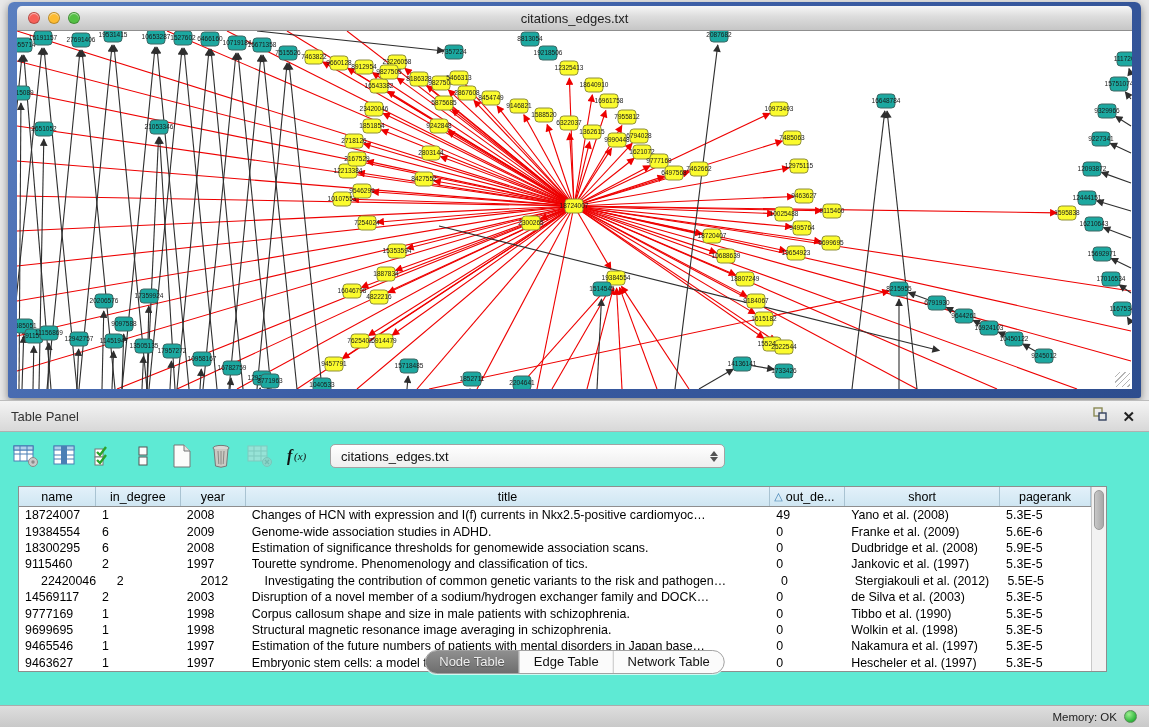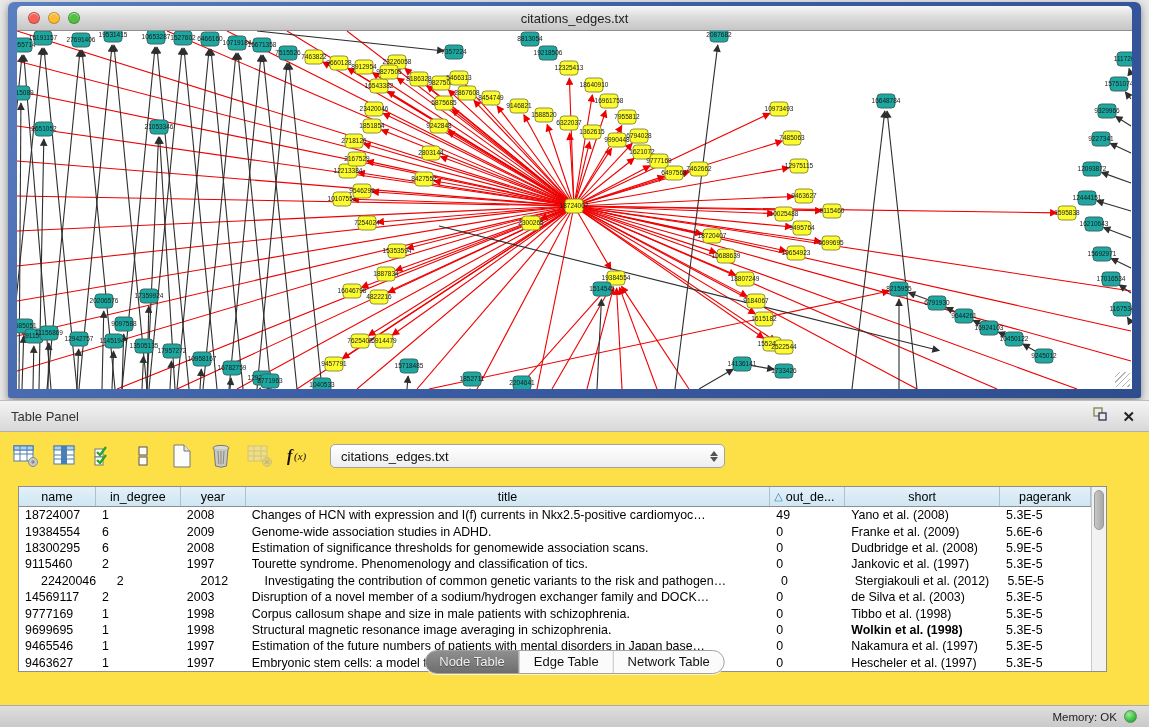--- a/index.html
+++ b/index.html
@@ -19,21 +19,21 @@
   .light { width:12px; height:12px; border-radius:50%; border:1px solid rgba(0,0,0,.25);
     box-shadow:inset 0 1px 1px rgba(255,255,255,.6); }
   #win-title { position:absolute; left:0; right:0; text-align:center; font-size:13px;
     color:#222; pointer-events:none; }
   #canvas-wrap { position:relative; width:1115px; height:358px; background:#fff; overflow:hidden; }
   #graph-svg { display:block; }
   #resize-grip { position:absolute; right:2px; bottom:2px; width:15px; height:15px;
     background:repeating-linear-gradient(135deg,transparent 0 3px,#b5b5b5 3px 4px); }
 
   
-  #table-panel { position:relative; width:1149px; height:305px; background:#fde047; }
+  #table-panel { position:relative; width:1149px; height:305px; background:#5eead4; }
   #panel-titlebar { height:32px; background:linear-gradient(#f4f4f4,#d8d8d8);
     border-top:1px solid #bcbcbc; border-bottom:1px solid #b0b0b0;
     display:flex; align-items:center; }
   #panel-title { font-size:13px; color:#333; padding-left:11px; flex:1; }
   .panel-btns { display:flex; align-items:center; gap:14px; padding-right:14px; }
   #close-panel { font-size:15px; font-weight:bold; color:#222; cursor:default; line-height:1; }
   #panel-body { position:relative; height:250px; }
 
   #toolbar { position:absolute; left:12px; top:10px; display:flex; align-items:center; gap:11px; }
   .tool-btn { width:28px; height:28px; display:flex; align-items:center; justify-content:center; }
@@ -681,30 +681,30 @@
               <div class="td" style="width: 75px;">0</div>
               <div class="td" style="width: 155px;">de Silva et al. (2003)</div>
               <div class="td" style="width: 91px;">5.3E-5</div>
             </div>
             <div class="trow">
               <div class="td" style="width: 77px;">9777169</div>
               <div class="td" style="width: 85px;">1</div>
               <div class="td" style="width: 65px;">1998</div>
               <div class="td" style="width: 525px;">Corpus callosum shape and size in male patients with schizophrenia.</div>
               <div class="td" style="width: 75px;">0</div>
-              <div class="td" style="width: 155px;">Tibbo et al. (1998)</div>
+              <div class="td" style="width: 155px;">Tibbo et al. (1990)</div>
               <div class="td" style="width: 91px;">5.3E-5</div>
             </div>
             <div class="trow">
               <div class="td" style="width: 77px;">9699695</div>
               <div class="td" style="width: 85px;">1</div>
               <div class="td" style="width: 65px;">1998</div>
               <div class="td" style="width: 525px;">Structural magnetic resonance image averaging in schizophrenia.</div>
               <div class="td" style="width: 75px;">0</div>
-              <div class="td" style="width: 155px; font-weight: bold;">Wolkin et al. (1998)</div>
+              <div class="td" style="width: 155px;">Wolkin et al. (1998)</div>
               <div class="td" style="width: 91px;">5.3E-5</div>
             </div>
             <div class="trow">
               <div class="td" style="width: 77px;">9465546</div>
               <div class="td" style="width: 85px;">1</div>
               <div class="td" style="width: 65px;">1997</div>
               <div class="td" style="width: 525px;">Estimation of the future numbers of patients with mental disorders in Japan base…</div>
               <div class="td" style="width: 75px;">0</div>
               <div class="td" style="width: 155px;">Nakamura et al. (1997)</div>
               <div class="td" style="width: 91px;">5.3E-5</div>

